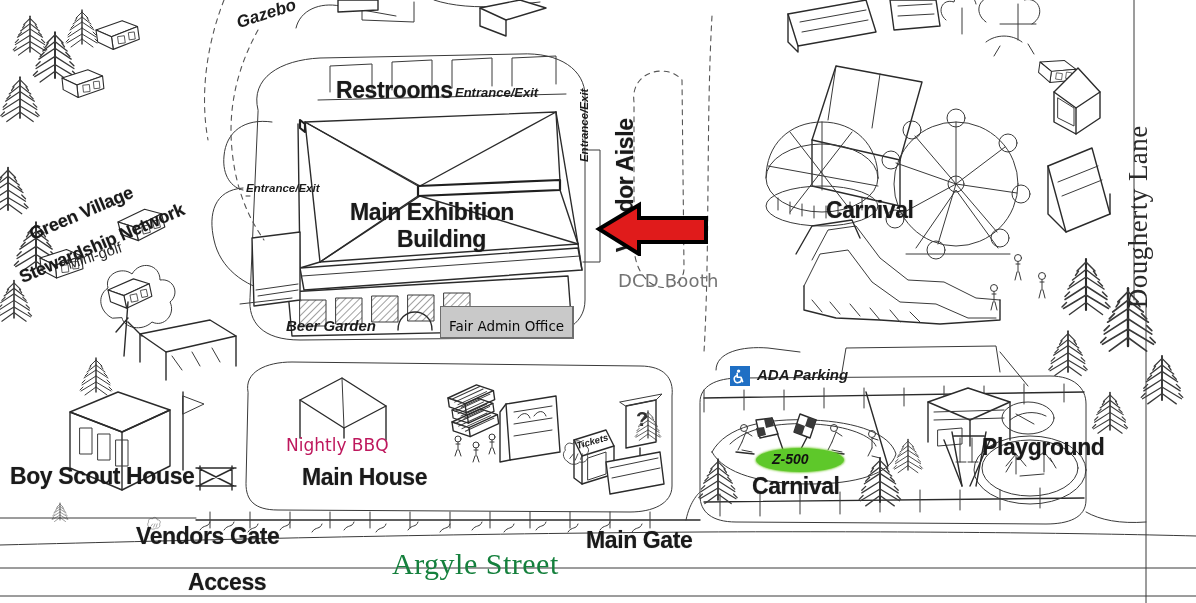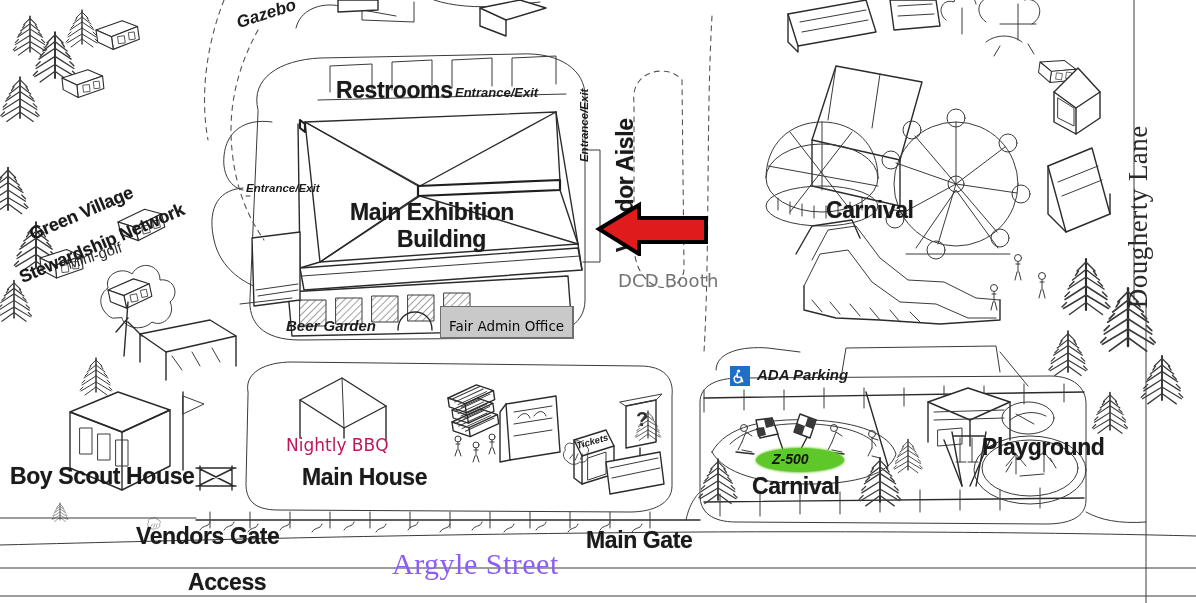--- a/index.html
+++ b/index.html
@@ -74,21 +74,21 @@
     font-family: "DejaVu Sans", sans-serif;
     font-weight: normal;
     font-size: 17px;
     color: #be185d;
   }
   
   .lbl.street {
     font-family: "Liberation Serif", serif;
     font-weight: normal;
     font-size: 30px;
-    color: #8b5cf6;
+    color: #15803d;
     letter-spacing: 0.5px;
   }
   .lbl.street-v {
     font-family: "Liberation Serif", serif;
     font-weight: normal;
     font-size: 27px;
     color: #2a2a2a;
     letter-spacing: 0.5px;
   }
   .rot-90 { transform: rotate(-90deg); transform-origin: left bottom; }

